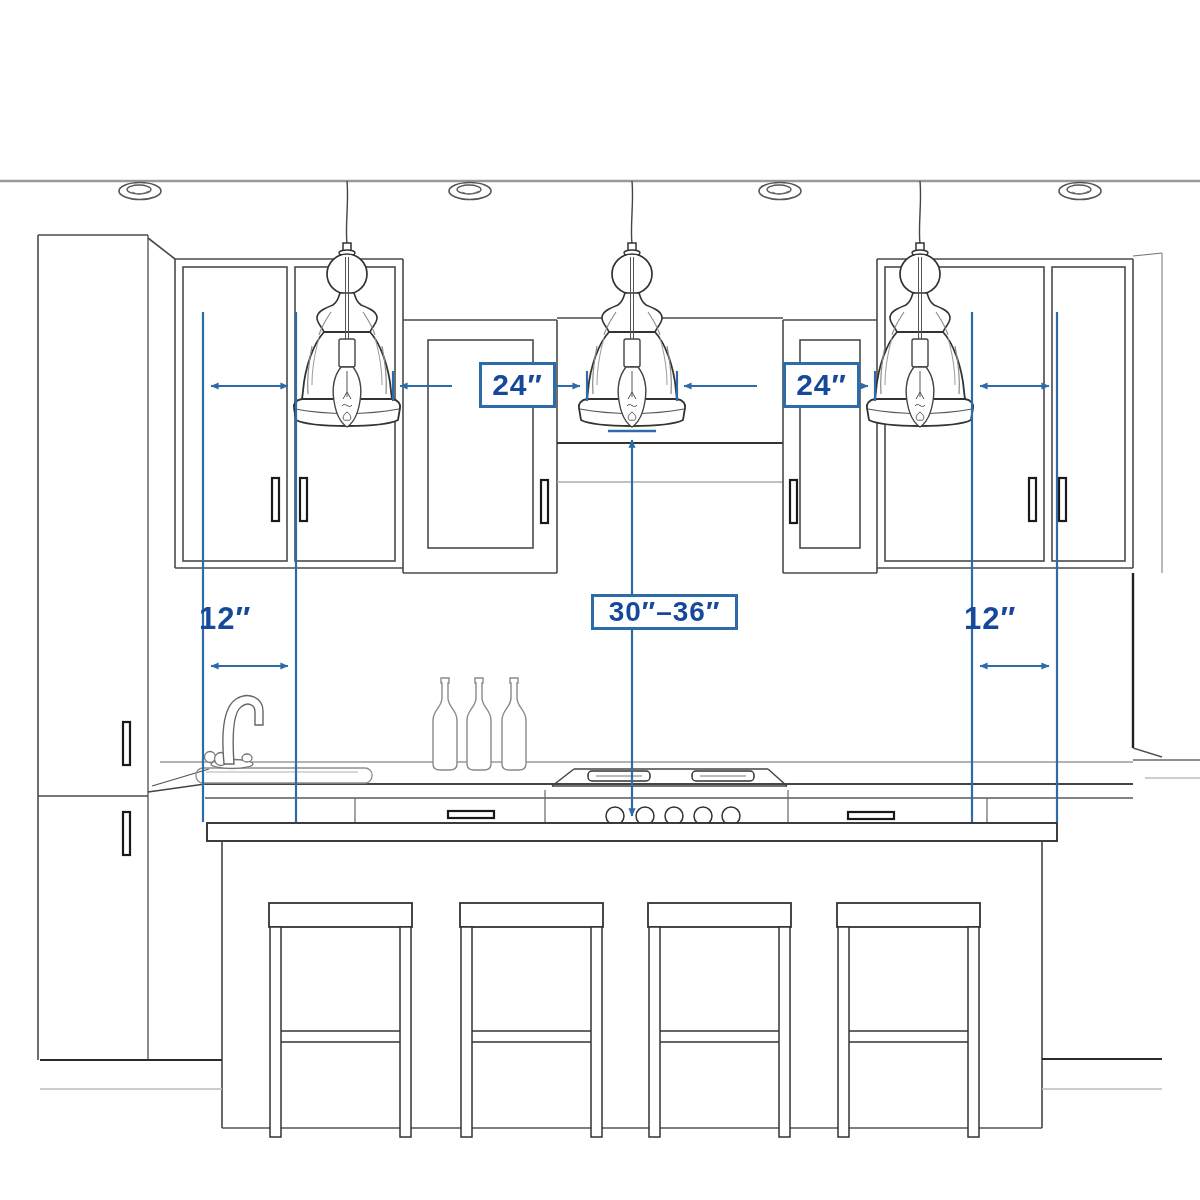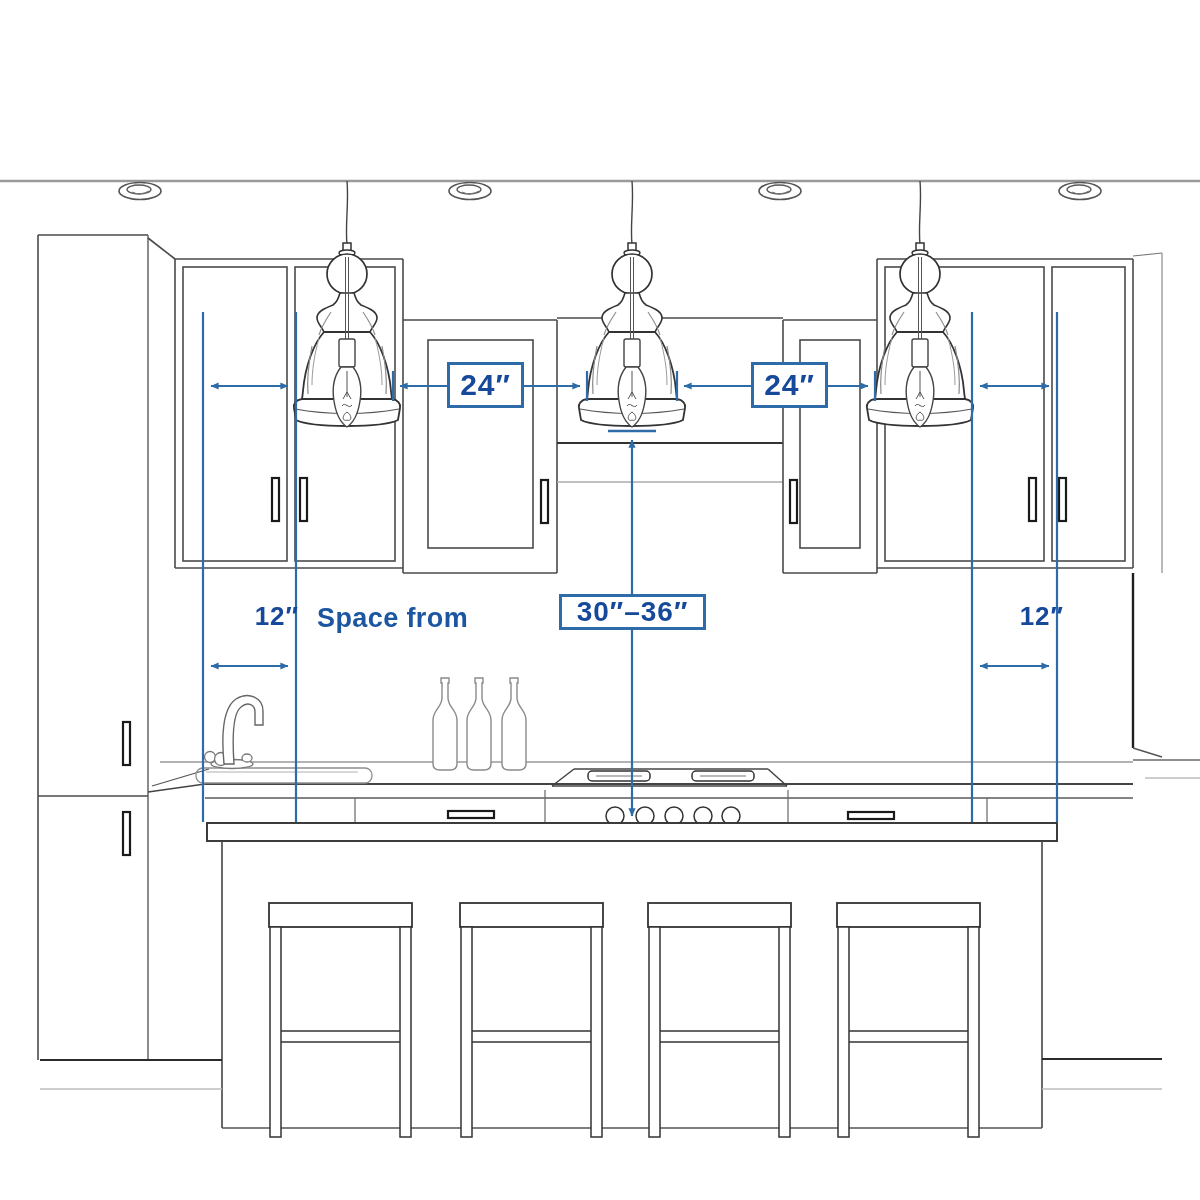--- a/index.html
+++ b/index.html
@@ -5,24 +5,24 @@
   html,body{margin:0;padding:0;background:#fff;}
   #canvas{
     position:relative;width:1200px;height:1200px;background:#fff;overflow:hidden;
     font-family:"Liberation Sans",sans-serif;
   }
   #sketch{position:absolute;left:0;top:0;z-index:1;}
   .overlay{position:absolute;z-index:3;}
   .mbox{
     box-sizing:border-box;border:3px solid #2D6CA8;background:#fff;color:#17499B;
     font-weight:bold;display:flex;align-items:center;justify-content:center;
-    font-size:30px;letter-spacing:1px;
+    font-size:30px;letter-spacing:1px;margin-left:32px;
   }
   .mlabel{
-    color:#17499B;font-weight:bold;font-size:26px;text-align:right;letter-spacing:1px;
+    color:#17499B;font-weight:bold;font-size:31px;text-align:left;letter-spacing:1px;
   }
   .mnote{
     color:#1C55A0;font-weight:600;font-size:27px;line-height:41px;letter-spacing:0.4px;
   }
 </style>
 </head>
 <body>
 
 <div id="canvas">
 
@@ -259,16 +259,15 @@
 
 <div class="overlay mbox" style="left:751px;top:362px;width:77px;height:46px;">24″</div>
 
 <div class="overlay mbox" style="left:559px;top:594px;width:147px;height:36px;font-size:28px;">30″–36″</div>
 
 <div class="overlay mlabel" style="left:199px;top:601px;width:100px;">12″</div>
 
 <div class="overlay mlabel" style="left:964px;top:601px;width:100px;">12″</div>
 
 <div class="overlay mnote" style="left:317px;top:598px;">
-  <span style="display:block">Space from</span>
 </div>
 
 </div>
 
 </body></html>

